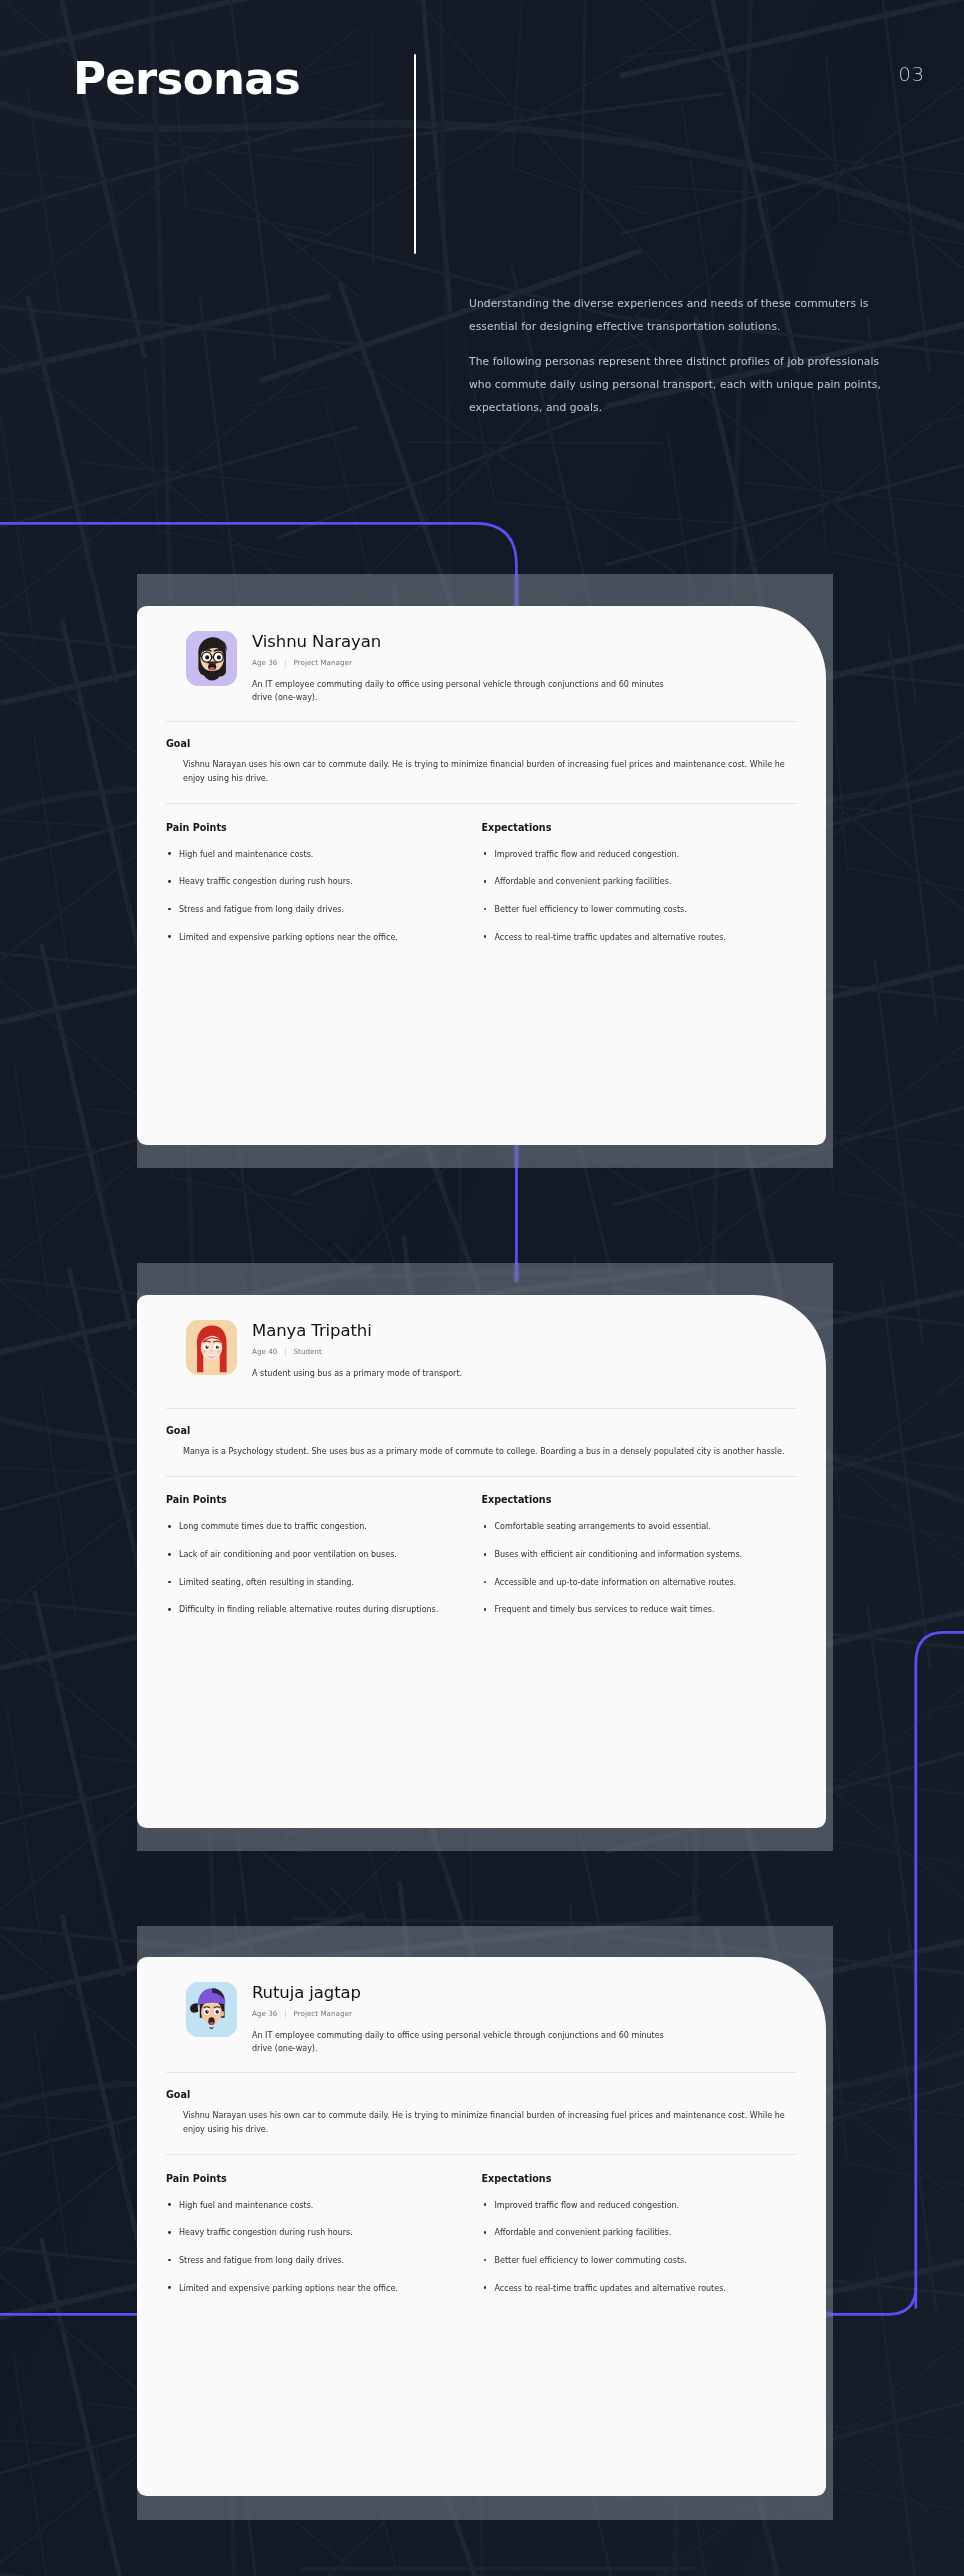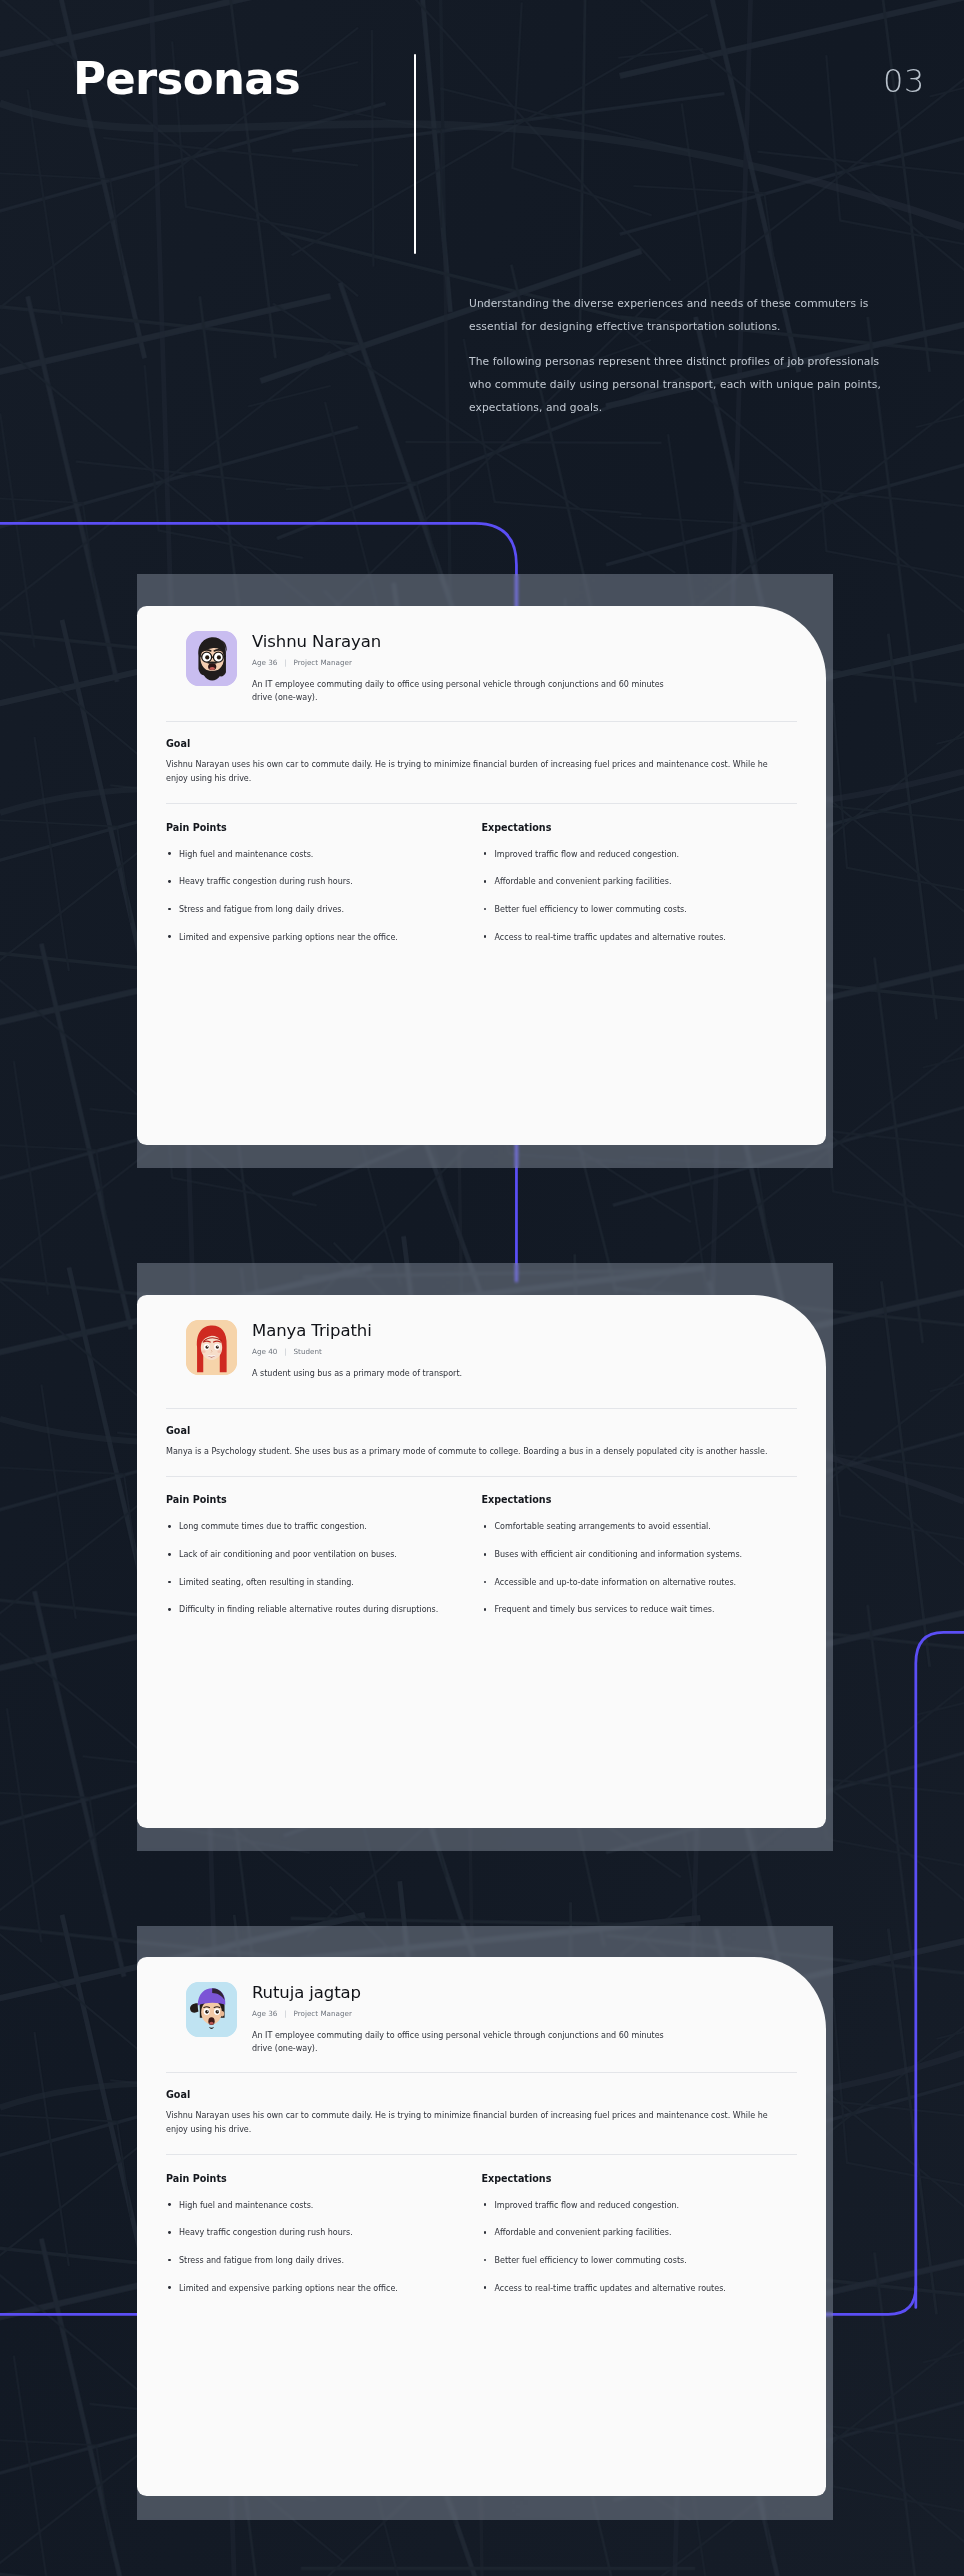--- a/index.html
+++ b/index.html
@@ -24,21 +24,21 @@
     position:absolute; left:73px; top:52px;
     font-size:45px; font-weight:bold; color:#ffffff; letter-spacing:-0.7px;
     font-family:"DejaVu Sans", sans-serif;
   }
   .vdivider{
     position:absolute; left:414px; top:54px; width:2.1px; height:200px;
     background:#ffffff; border-radius:1.4px;
   }
   .page-num{
     position:absolute; right:39px; top:62px;
-    font-size:32px; color:#b9c2cc; letter-spacing:0.7px;
+    font-size:20px; color:#b9c2cc; letter-spacing:0.7px;
     font-family:"DejaVu Sans", sans-serif; font-weight:300;
   }
 
   
   .intro{ position:absolute; left:469px; top:292px; width:430px; z-index:4; }
   .intro p{
     font-size:10.7px; line-height:2.15; color:#c2c9d2; letter-spacing:0.1px;
     font-family:"DejaVu Sans", sans-serif;
   }
   .intro p + p{ margin-top:12.4px; }
@@ -76,21 +76,21 @@
     font-family:"DejaVu Sans", sans-serif; max-width:413px;
   }
 
   .rule{ height:0.7px; background:#e3e5e9; margin:16.5px 29px 0 29px; }
 
   .sec-title{
     margin:16.5px 29px 0 29px; font-size:9.6px; font-weight:bold; color:#13161c;
     font-family:"DejaVu Sans", sans-serif;
   }
   .goal-body{
-    margin:9px 29px 0 29px; font-size:8px; line-height:1.75; color:#2d3038;
+    margin:9px 29px 0 46px; font-size:8px; line-height:1.75; color:#2d3038;
     font-family:"DejaVu Sans", sans-serif; max-width:620px;
   }
 
   .cols{ display:flex; margin:18px 29px 0 29px; }
   .col{ flex:1 1 0; min-width:0; }
   .col h4{
     font-size:9.6px; font-weight:bold; color:#13161c; margin-bottom:15px;
     font-family:"DejaVu Sans", sans-serif;
   }
   .col ul{ list-style:none; }

